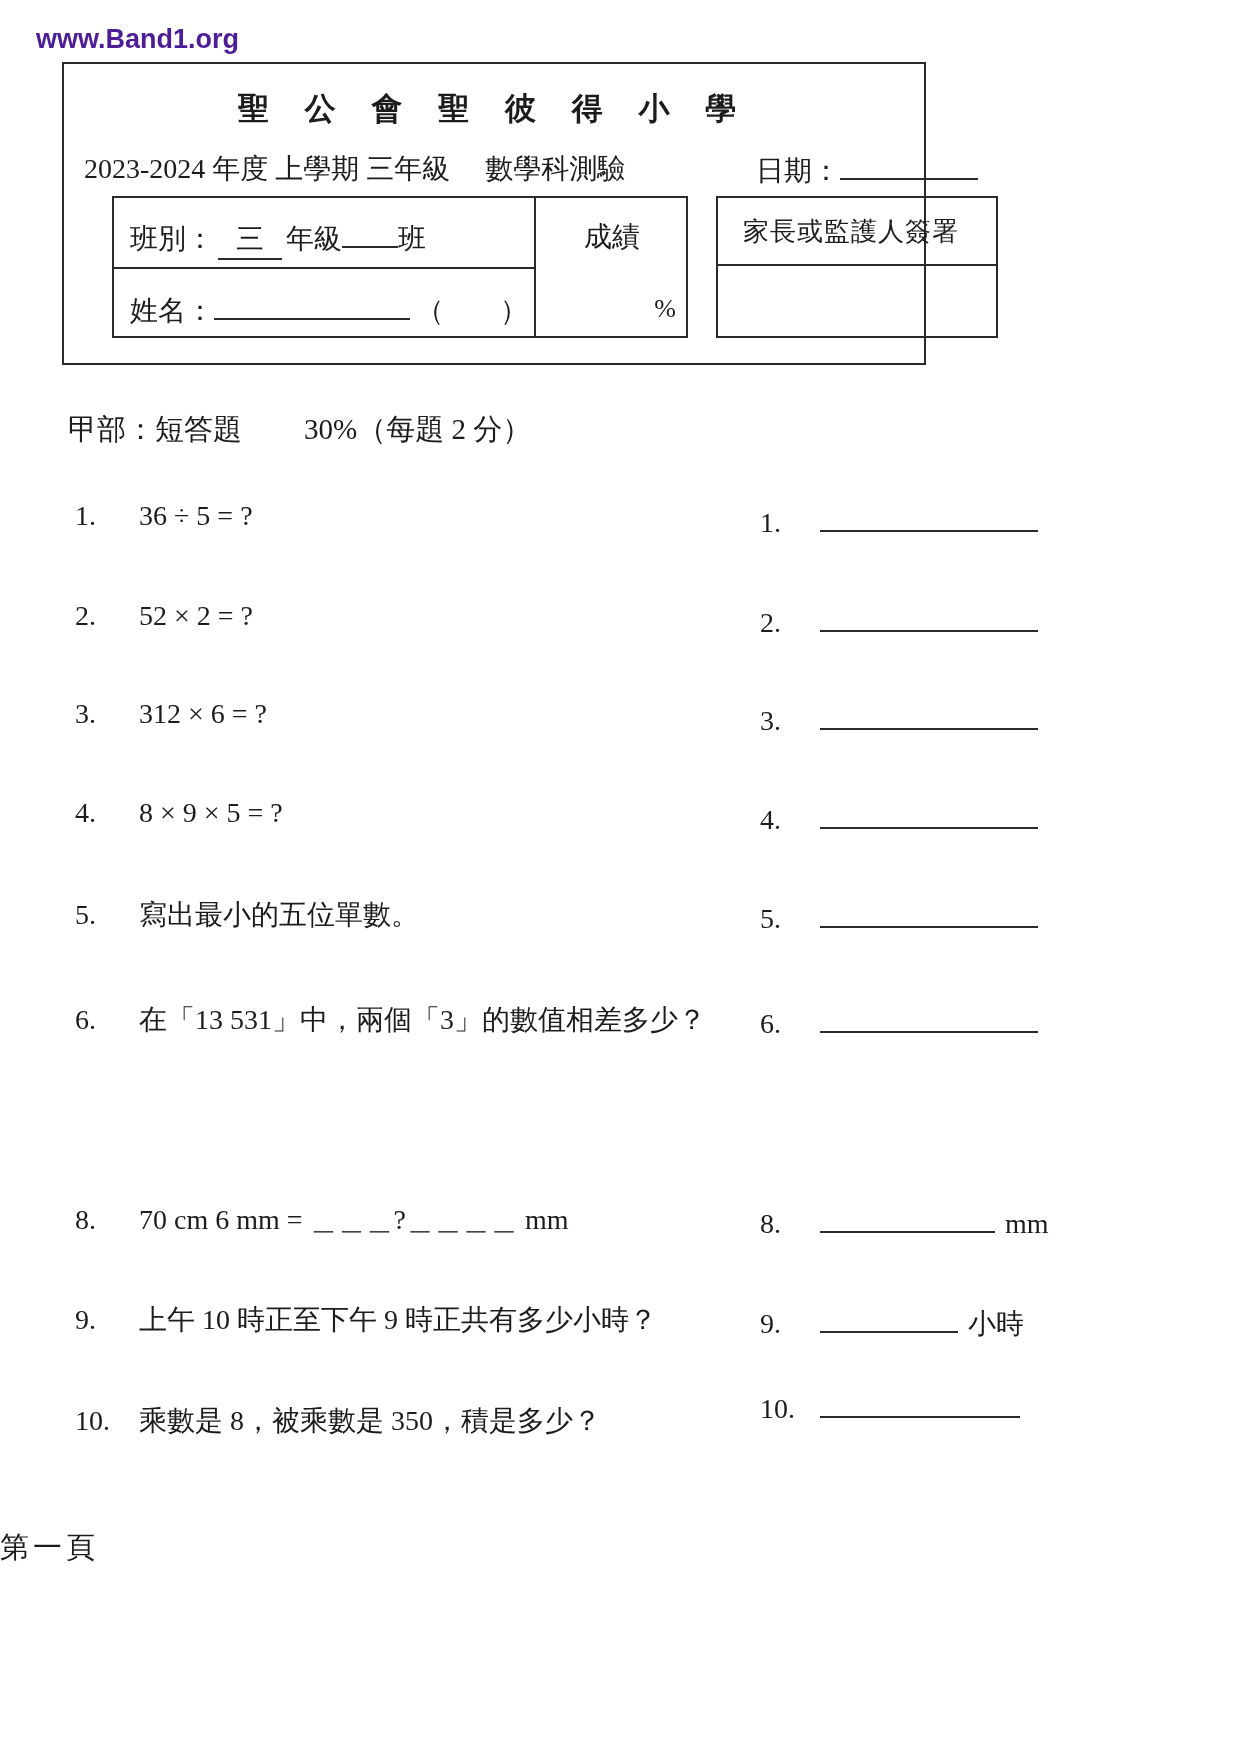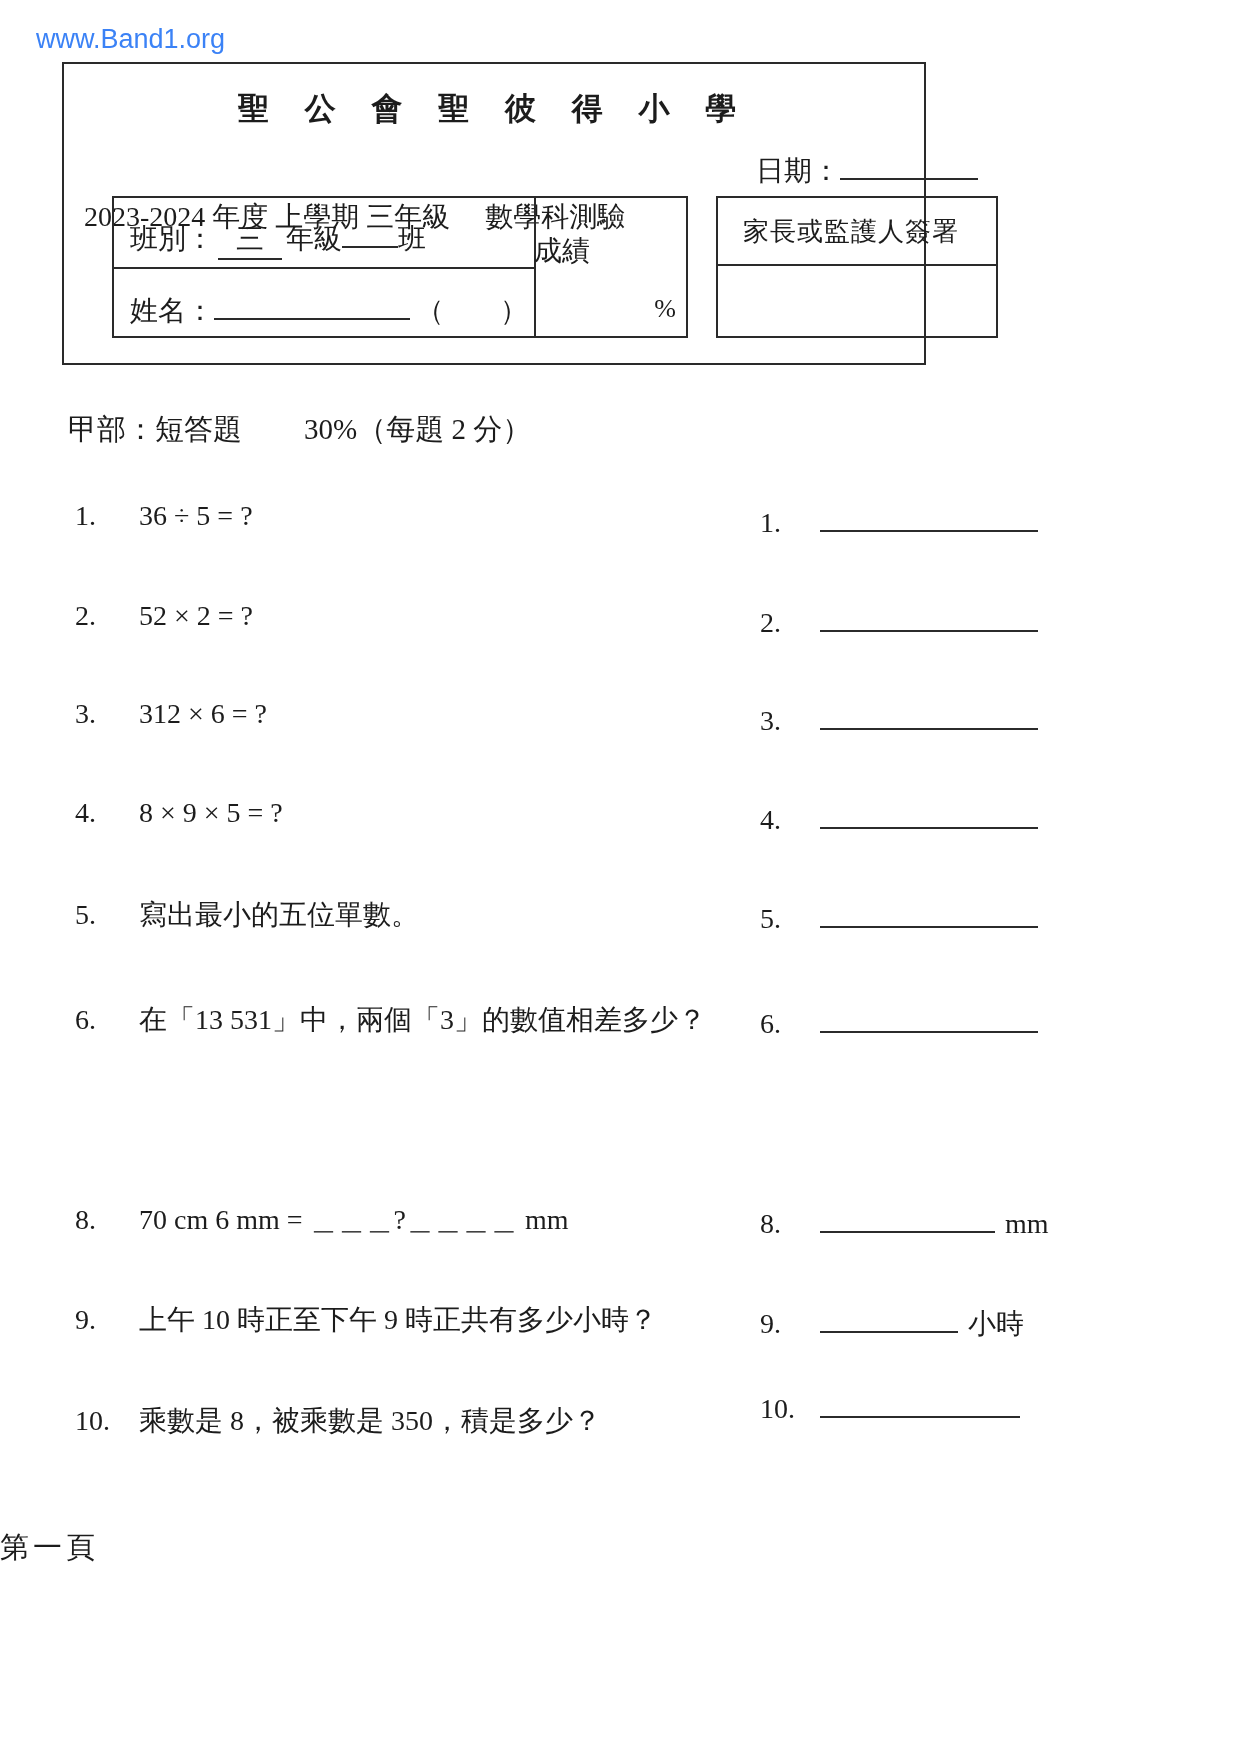--- a/index.html
+++ b/index.html
@@ -9,37 +9,37 @@
     width:1240px; height:1754px;
     margin:0 auto;
     background:#ffffff;
     font-family:"Liberation Serif","DejaVu Serif",serif;
     color:#1c1c1c;
     overflow:hidden;
   }
   .watermark {
     position:absolute; left:36px; top:24px;
     font-family:"Liberation Sans","DejaVu Sans",sans-serif;
-    font-size:27px; color:#3b82f6;
+    font-size:27px; color:#4c1d95;font-weight:bold;
   }
   
   .header-box {
     position:absolute; left:62px; top:62px;
     width:864px; height:303px;
     border:2px solid #2a2a2a;
   }
   .school-title {
     position:absolute; left:0; right:0; top:24px;
     text-align:center;
     font-size:31px; font-weight:600;
     letter-spacing:14px;
   }
   .exam-line {
     position:absolute; left:20px; top:86px;
-    font-size:28px; white-space:nowrap;margin-top:48px;
+    font-size:28px; white-space:nowrap;
   }
   .date-line {
     position:absolute; left:692px; top:86px;
     font-size:28px; white-space:nowrap;
   }
   .date-blank {
     display:inline-block; width:138px; height:30px;
     border-bottom:2px solid #2a2a2a; vertical-align:baseline;
   }
   .form-box {
@@ -63,22 +63,22 @@
   }
   .u-class-blank {
     display:inline-block; width:56px; height:30px;
     border-bottom:2px solid #2a2a2a; vertical-align:baseline;
   }
   .u-name-blank {
     display:inline-block; width:196px; height:30px;
     border-bottom:2px solid #2a2a2a; vertical-align:baseline; margin-right:6px;
   }
   .score-label {
-    position:absolute; left:420px; top:34px; width:156px;
-    text-align:left; font-size:28px;
+    position:absolute; left:420px; top:20px; width:156px;
+    text-align:center; font-size:28px;
   }
   .score-unit {
     position:absolute; left:420px; top:96px; width:156px;
     text-align:right; padding-right:14px; font-size:26px;
   }
   .guardian-box {
     position:absolute; left:652px; top:132px;
     width:282px; height:142px;
     border:2px solid #2a2a2a;
   }

